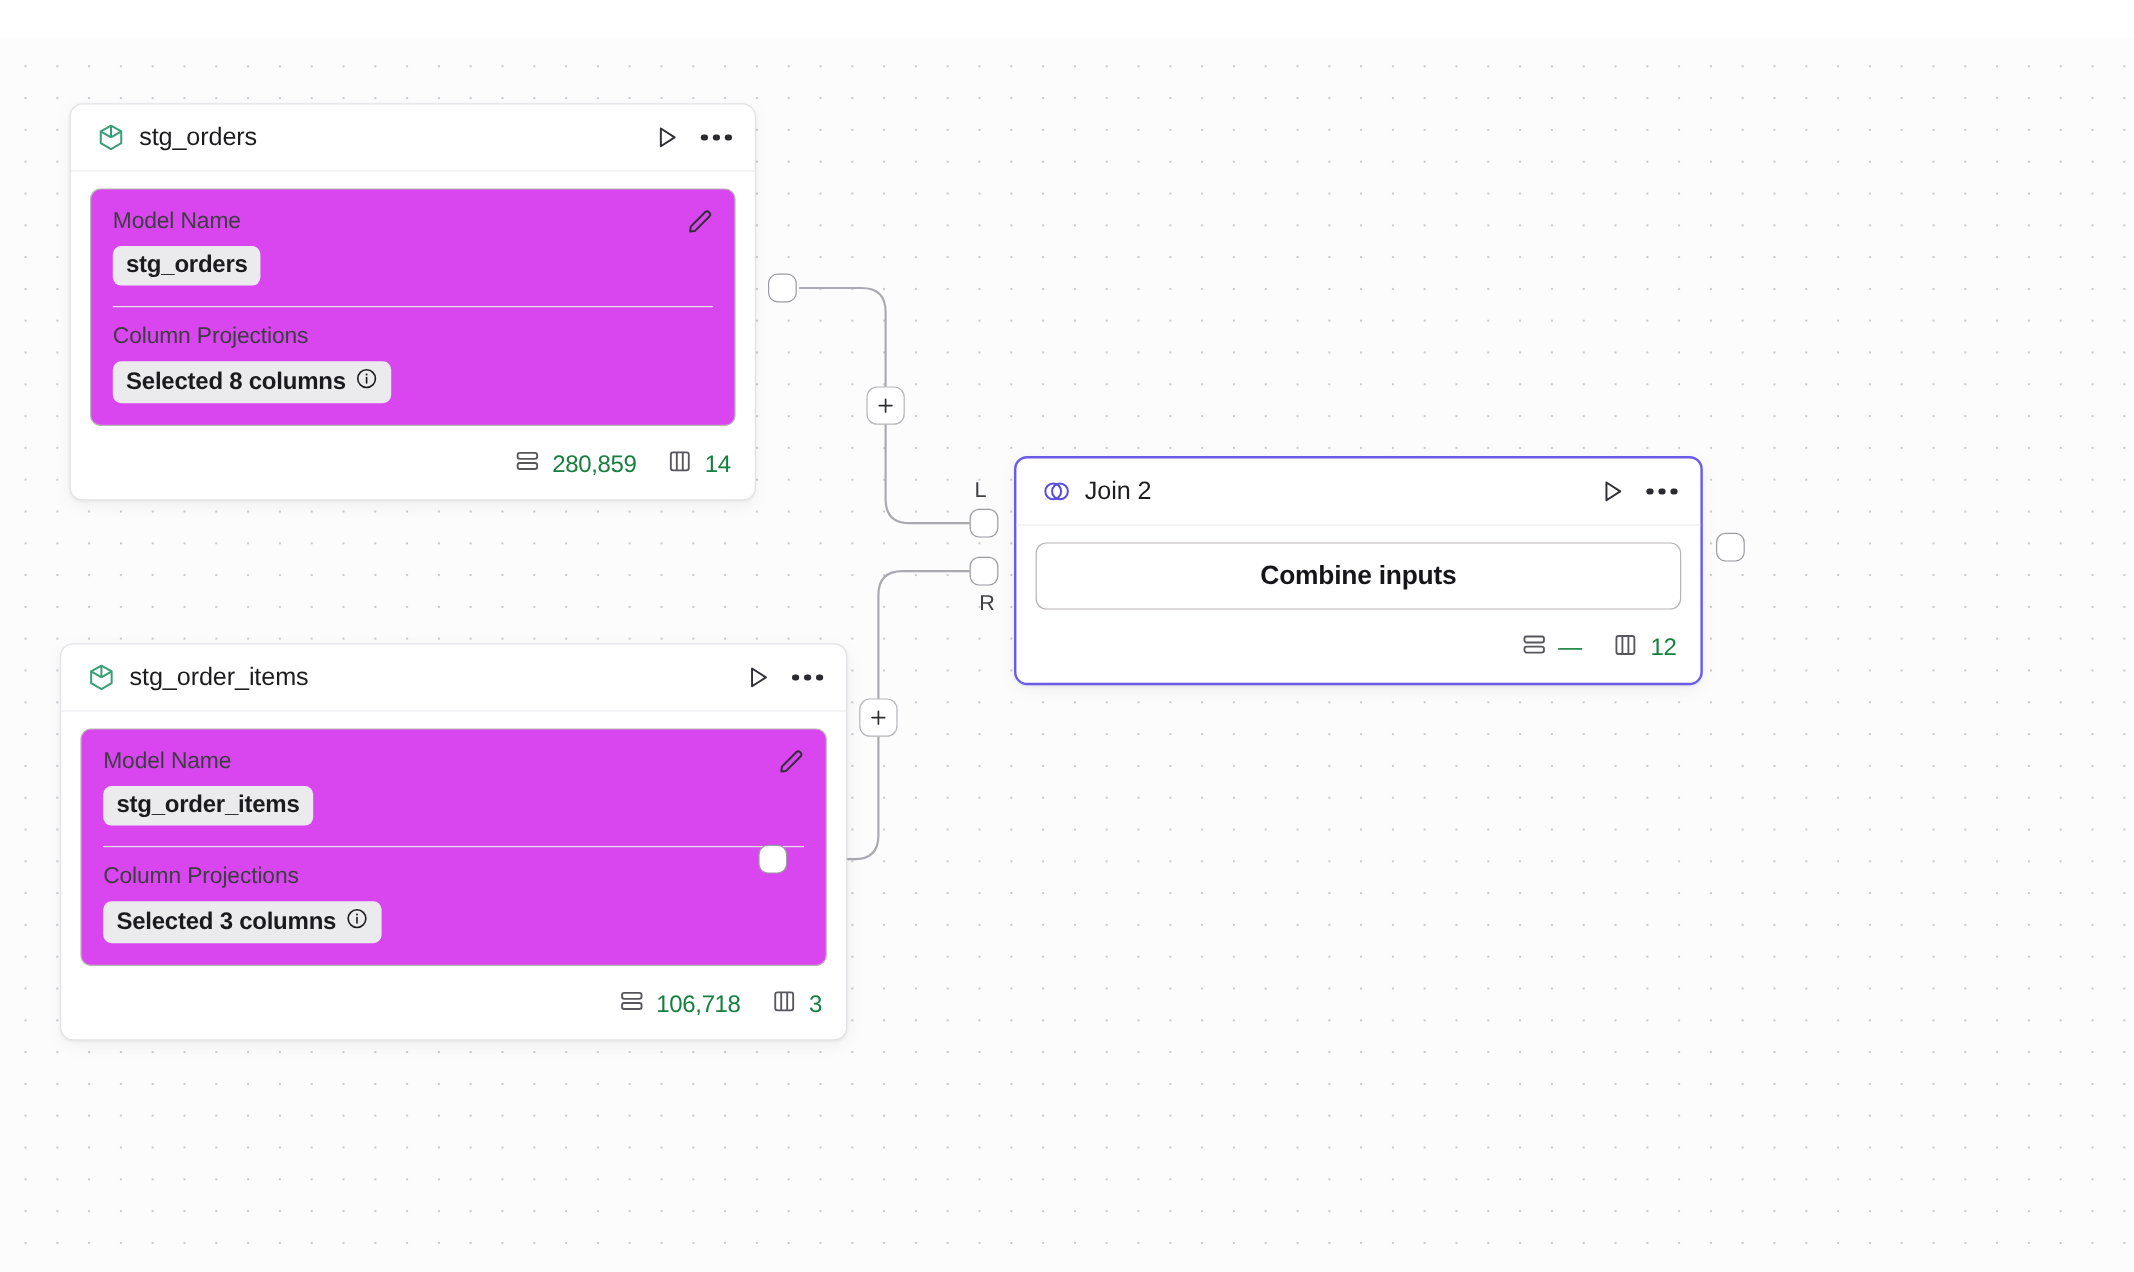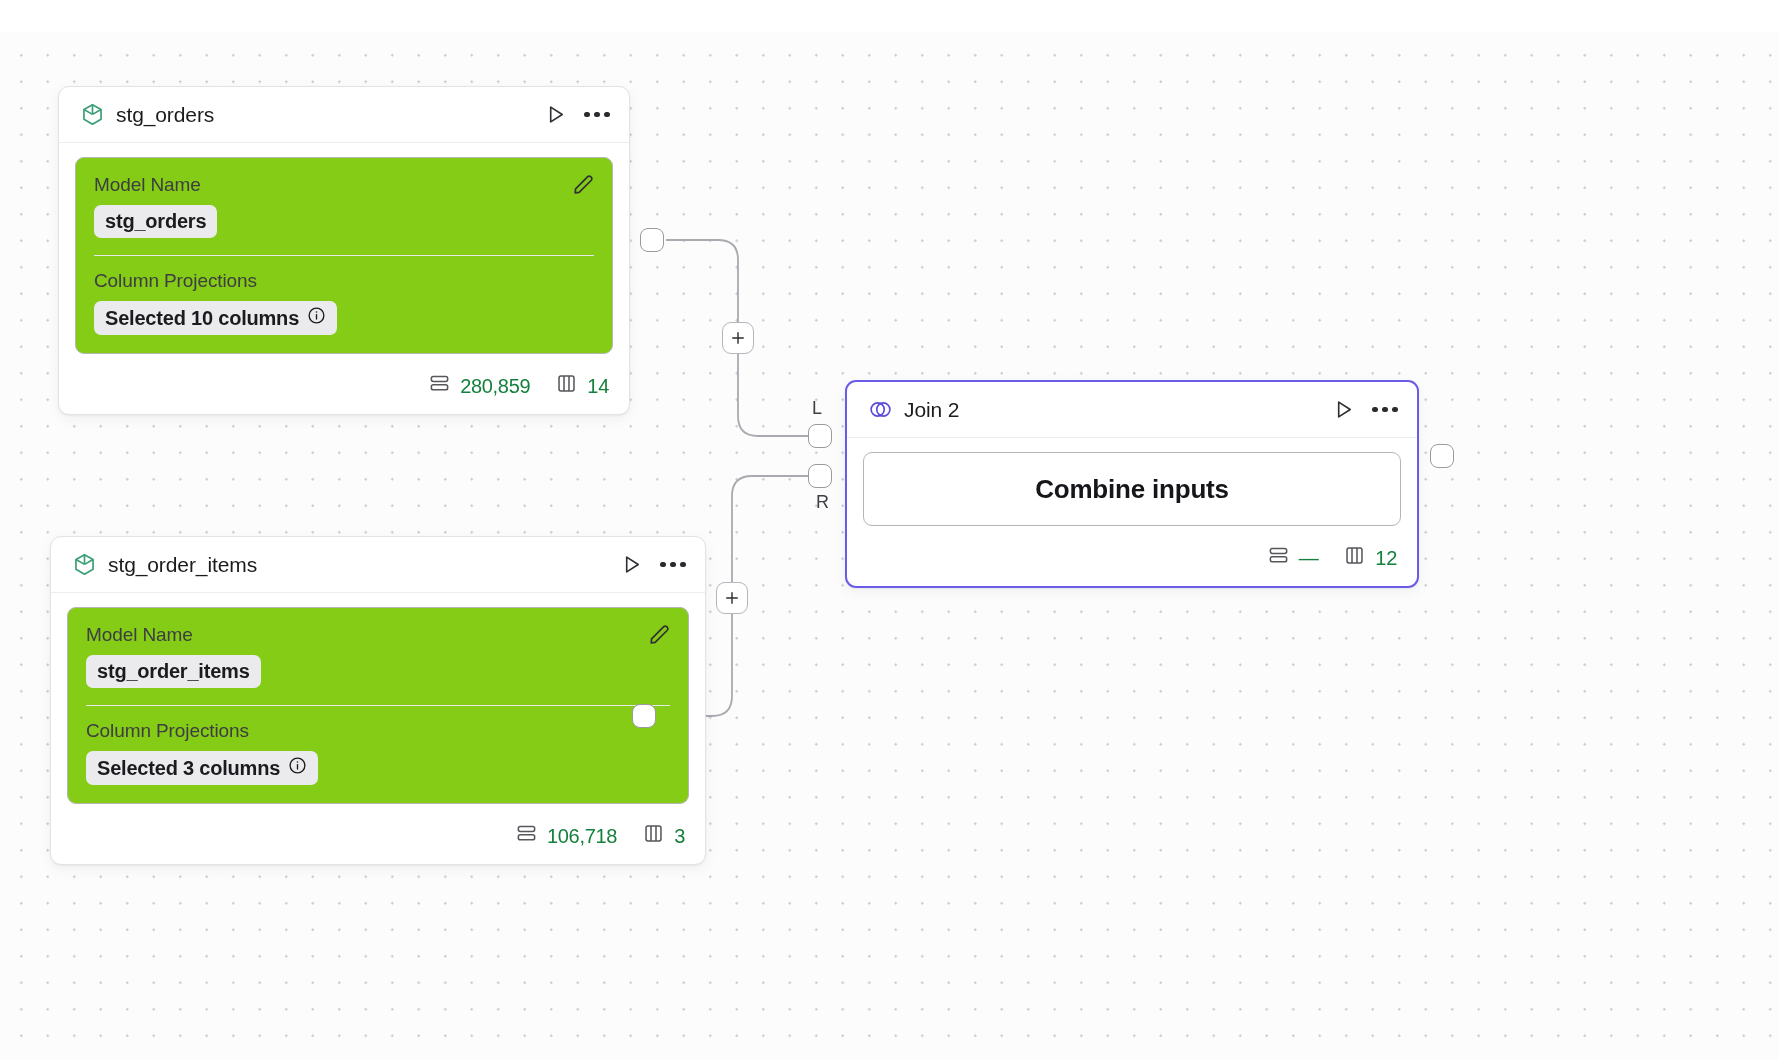--- a/index.html
+++ b/index.html
@@ -42,21 +42,21 @@
   .header-actions { margin-left: auto; display: flex; align-items: center; gap: 14px; }
   .hdr-btn { width: 28px; height: 28px; display: flex; align-items: center; justify-content: center; cursor: pointer; }
   .dots { display: flex; gap: 4.5px; align-items: center; }
   .dots i { width: 5.5px; height: 5.5px; border-radius: 50%; background: #2b2b2f; display: block; }
 
   .node-body { padding: 14px 16px 10px 16px; }
   .inner-panel {
     border: 1px solid #b9b4b4;
     border-radius: 9px;
     padding: 16px 18px 18px 18px;
-    background: #84cc16;
+    background: #d946ef;
     position: relative;
   }
   .field-label {
     font-size: 19px; color: #3d3d42; font-weight: 400; letter-spacing: -0.1px;
     margin-bottom: 9px;
   }
   .pill {
     display: inline-flex; align-items: center; gap: 8px;
     background: #ebebee;
     border-radius: 7px;
@@ -76,23 +76,23 @@
   .stat { display: inline-flex; align-items: center; gap: 9px; }
   .stat + .stat { margin-left: 16px; }
   .stat-val { letter-spacing: -0.3px; }
 
   
   .node.selected { border: 2.5px solid #6b5ce7; }
   .node.selected .node-header { border-bottom: 1px solid #ededf0; }
   .combine-box {
     border: 1px solid #b9b4b4;
     border-radius: 9px;
-    height: 74px;
+    height: 56px;
     display: flex; align-items: center; justify-content: center;
-    font-size: 26px; font-weight: 700; color: #15151a; letter-spacing: -0.2px;
+    font-size: 22px; font-weight: 700; color: #15151a; letter-spacing: -0.2px;
   }
 
   
   .handle {
     position: absolute;
     width: 24px; height: 24px;
     background: #ffffff;
     border: 1.6px solid #9a9aa1;
     border-radius: 8px;
     cursor: crosshair;
@@ -157,21 +157,21 @@
         <span class="pencil">
           <svg width="25" height="25" viewBox="0 0 24 24" fill="none" stroke="#2f2f35" stroke-width="1.6" stroke-linecap="round" stroke-linejoin="round">
             <path d="M4 20 L4.4 16.2 L16.1 4.5 A1.9 1.9 0 0 1 18.8 4.5 L19.5 5.2 A1.9 1.9 0 0 1 19.5 7.9 L7.8 19.6 Z"></path>
           </svg>
         </span>
         <div class="field-label">Model Name</div>
         <span class="pill">stg_orders</span>
         <div class="divider"></div>
         <div class="field-label">Column Projections</div>
         <span class="pill">
-          <span>Selected 10 columns</span>
+          <span>Selected 8 columns</span>
           <span>
             <svg width="19" height="19" viewBox="0 0 24 24" fill="none" stroke="#1b1b1f" stroke-width="1.7">
               <circle cx="12" cy="12" r="9.3"></circle>
               <path d="M12 10.8 L12 16.5" stroke-linecap="round"></path>
               <circle cx="12" cy="7.6" r="1.05" fill="#1b1b1f" stroke="none"></circle>
             </svg>
           </span>
         </span>
       </div>
     </div>

